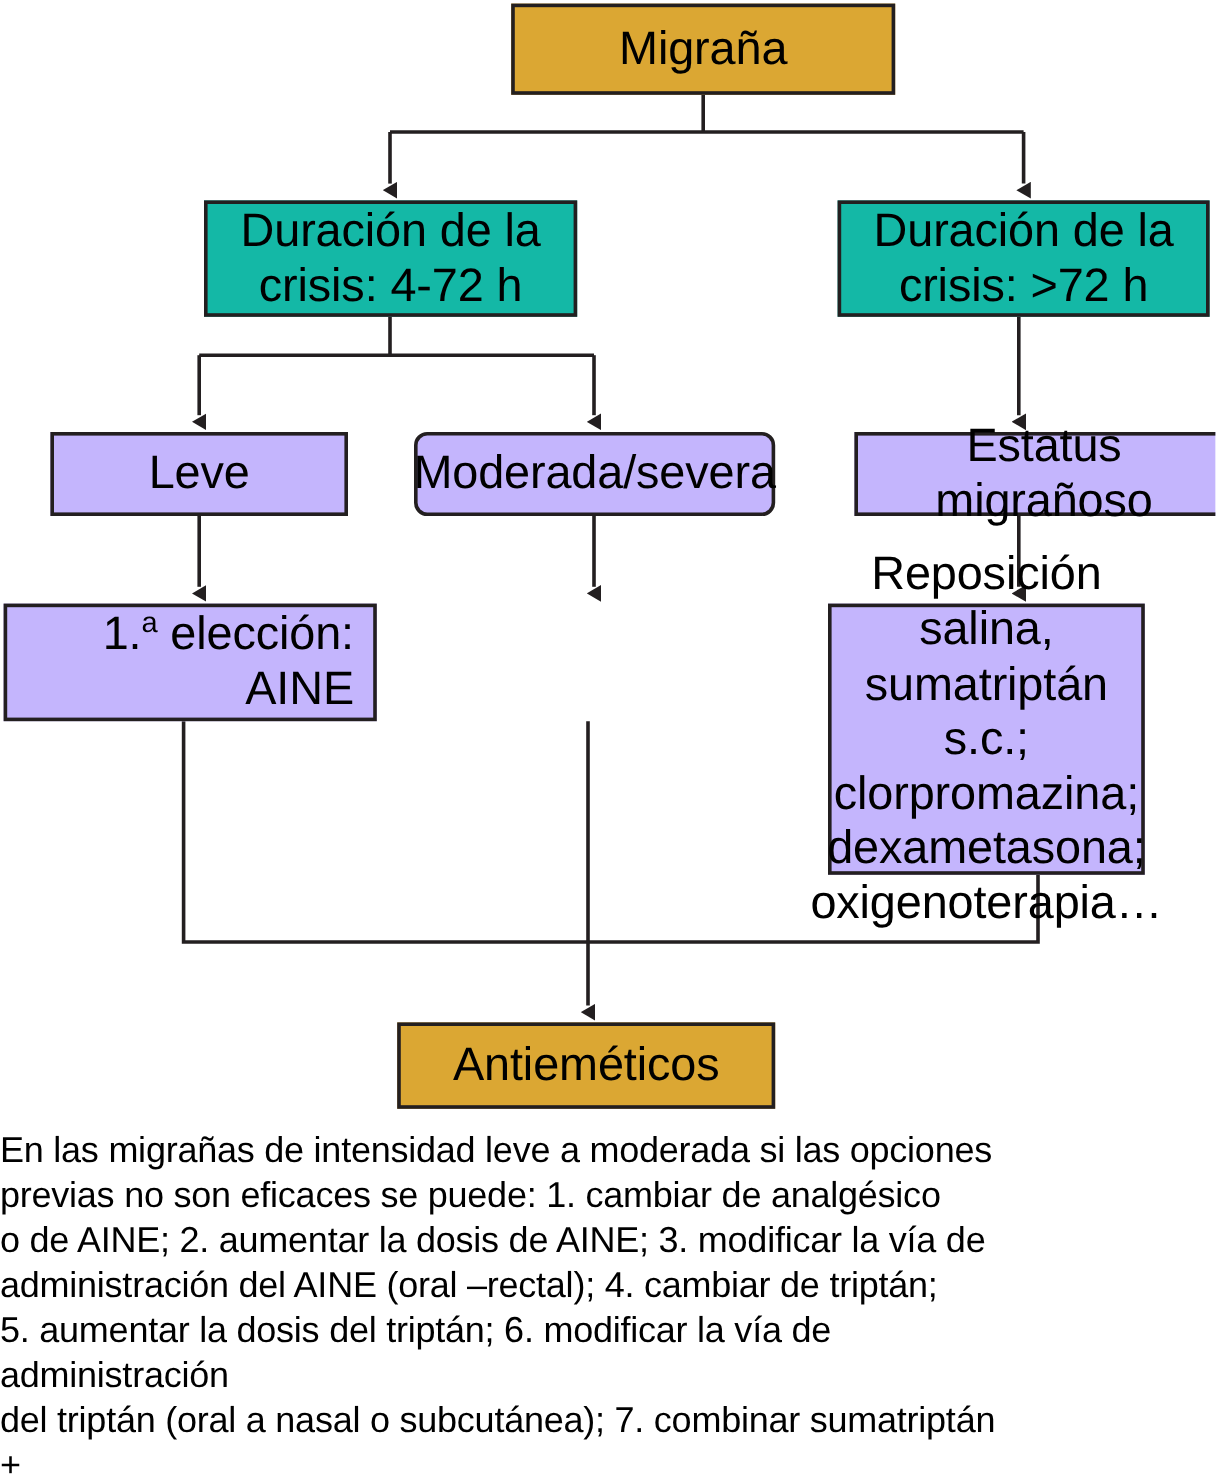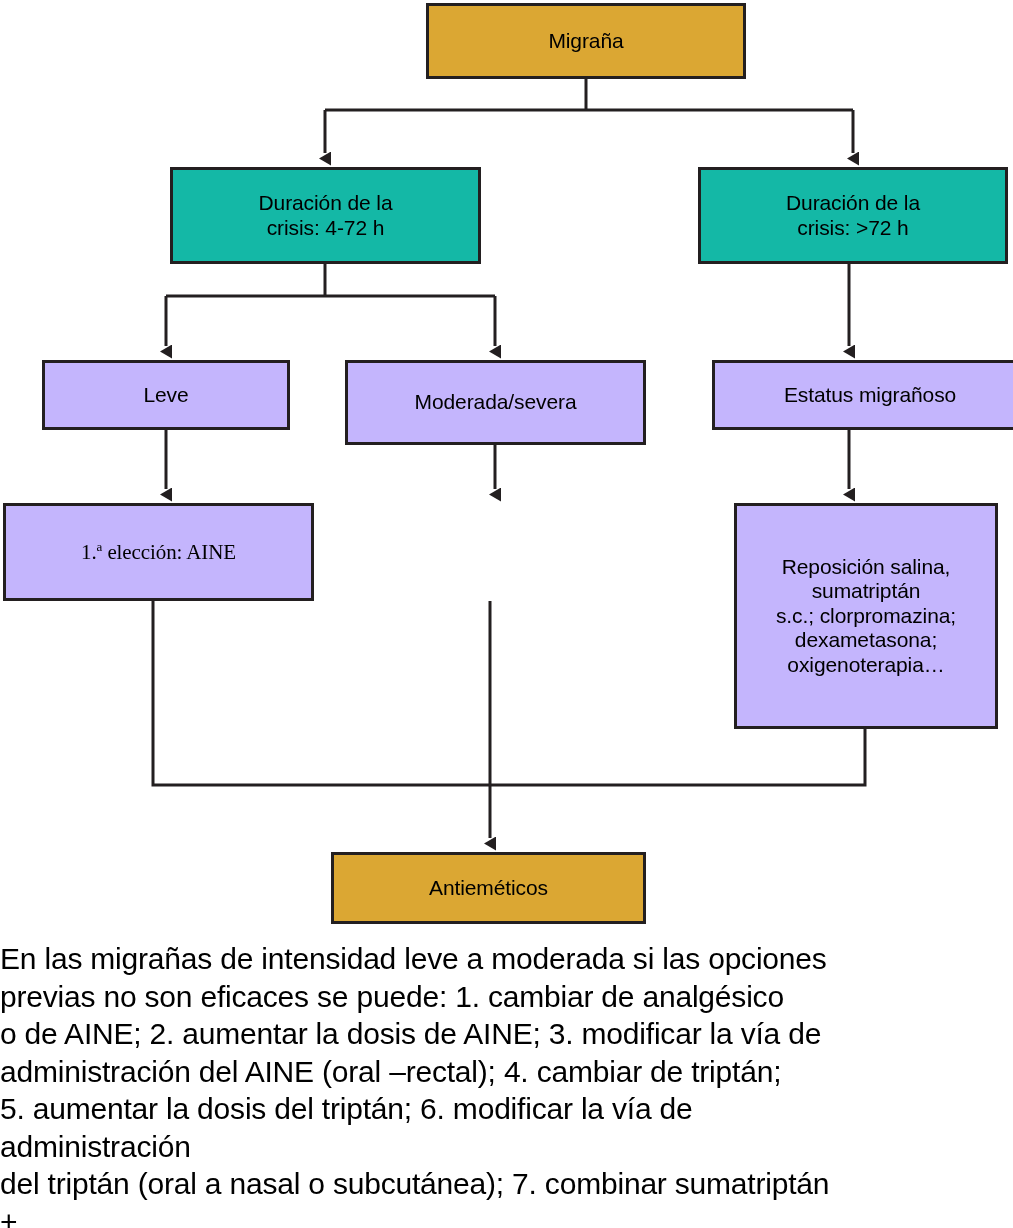--- a/index.html
+++ b/index.html
@@ -27,46 +27,45 @@
   }
   .node {
     position: absolute;
     box-sizing: border-box;
     border: 3px solid #231f20;
     display: flex;
     align-items: center;
     justify-content: center;
     text-align: center;
     line-height: 1.17;
-    font-size: 21px;
+    font-size: 39px;
     letter-spacing: -0.1px;
     white-space: pre-line;
     padding: 2px 16px;
   }
   .node-gold  { background: #dba733; }
   .node-blue  { background: #14b8a6; }
   .node-lblue { background: #c4b5fd; }
 
   
   #node-migrana        { left: 426px; top: 3px;   width: 320px; height: 76px; }
   #node-dur-4-72       { left: 170px; top: 167px; width: 311px; height: 97px; }
   #node-dur-gt72       { left: 698px; top: 167px; width: 310px; height: 97px; }
   #node-leve           { left: 42px;  top: 360px; width: 248px; height: 70px; }
-  #node-moderada       { left: 345px; top: 360px; width: 301px; height: 85px; }
+  #node-moderada       { left: 345px; top: 360px; width: 301px; height: 70px; border-radius: 11px; }
   #node-estatus        { left: 692px; top: 360px; width: 316px; height: 70px; margin-left: 20px; }
   #node-leve-tto       { left: 3px;   top: 503px; width: 311px; height: 98px; }
   #node-mod-tto        { left: 342px; top: 503px; width: 305px; height: 98px; }
-  #node-estatus-tto    { left: 690px; top: 503px; width: 264px; height: 226px; margin-left: 44px; }
+  #node-estatus-tto    { left: 690px; top: 503px; width: 264px; height: 226px; }
   #node-antiemeticos   { left: 331px; top: 852px; width: 315px; height: 72px; }
 
   #node-leve-tto .line-block,
   #node-mod-tto .line-block {
-    text-align: left;
+    text-align: right;
     white-space: normal;
-    font-family: Liberation Serif, serif;
   }
   .sup {
     font-size: 0.62em;
     vertical-align: super;
     line-height: 0;
   }
   #caption {
     position: absolute;
     left: 0;
     top: 940px;

